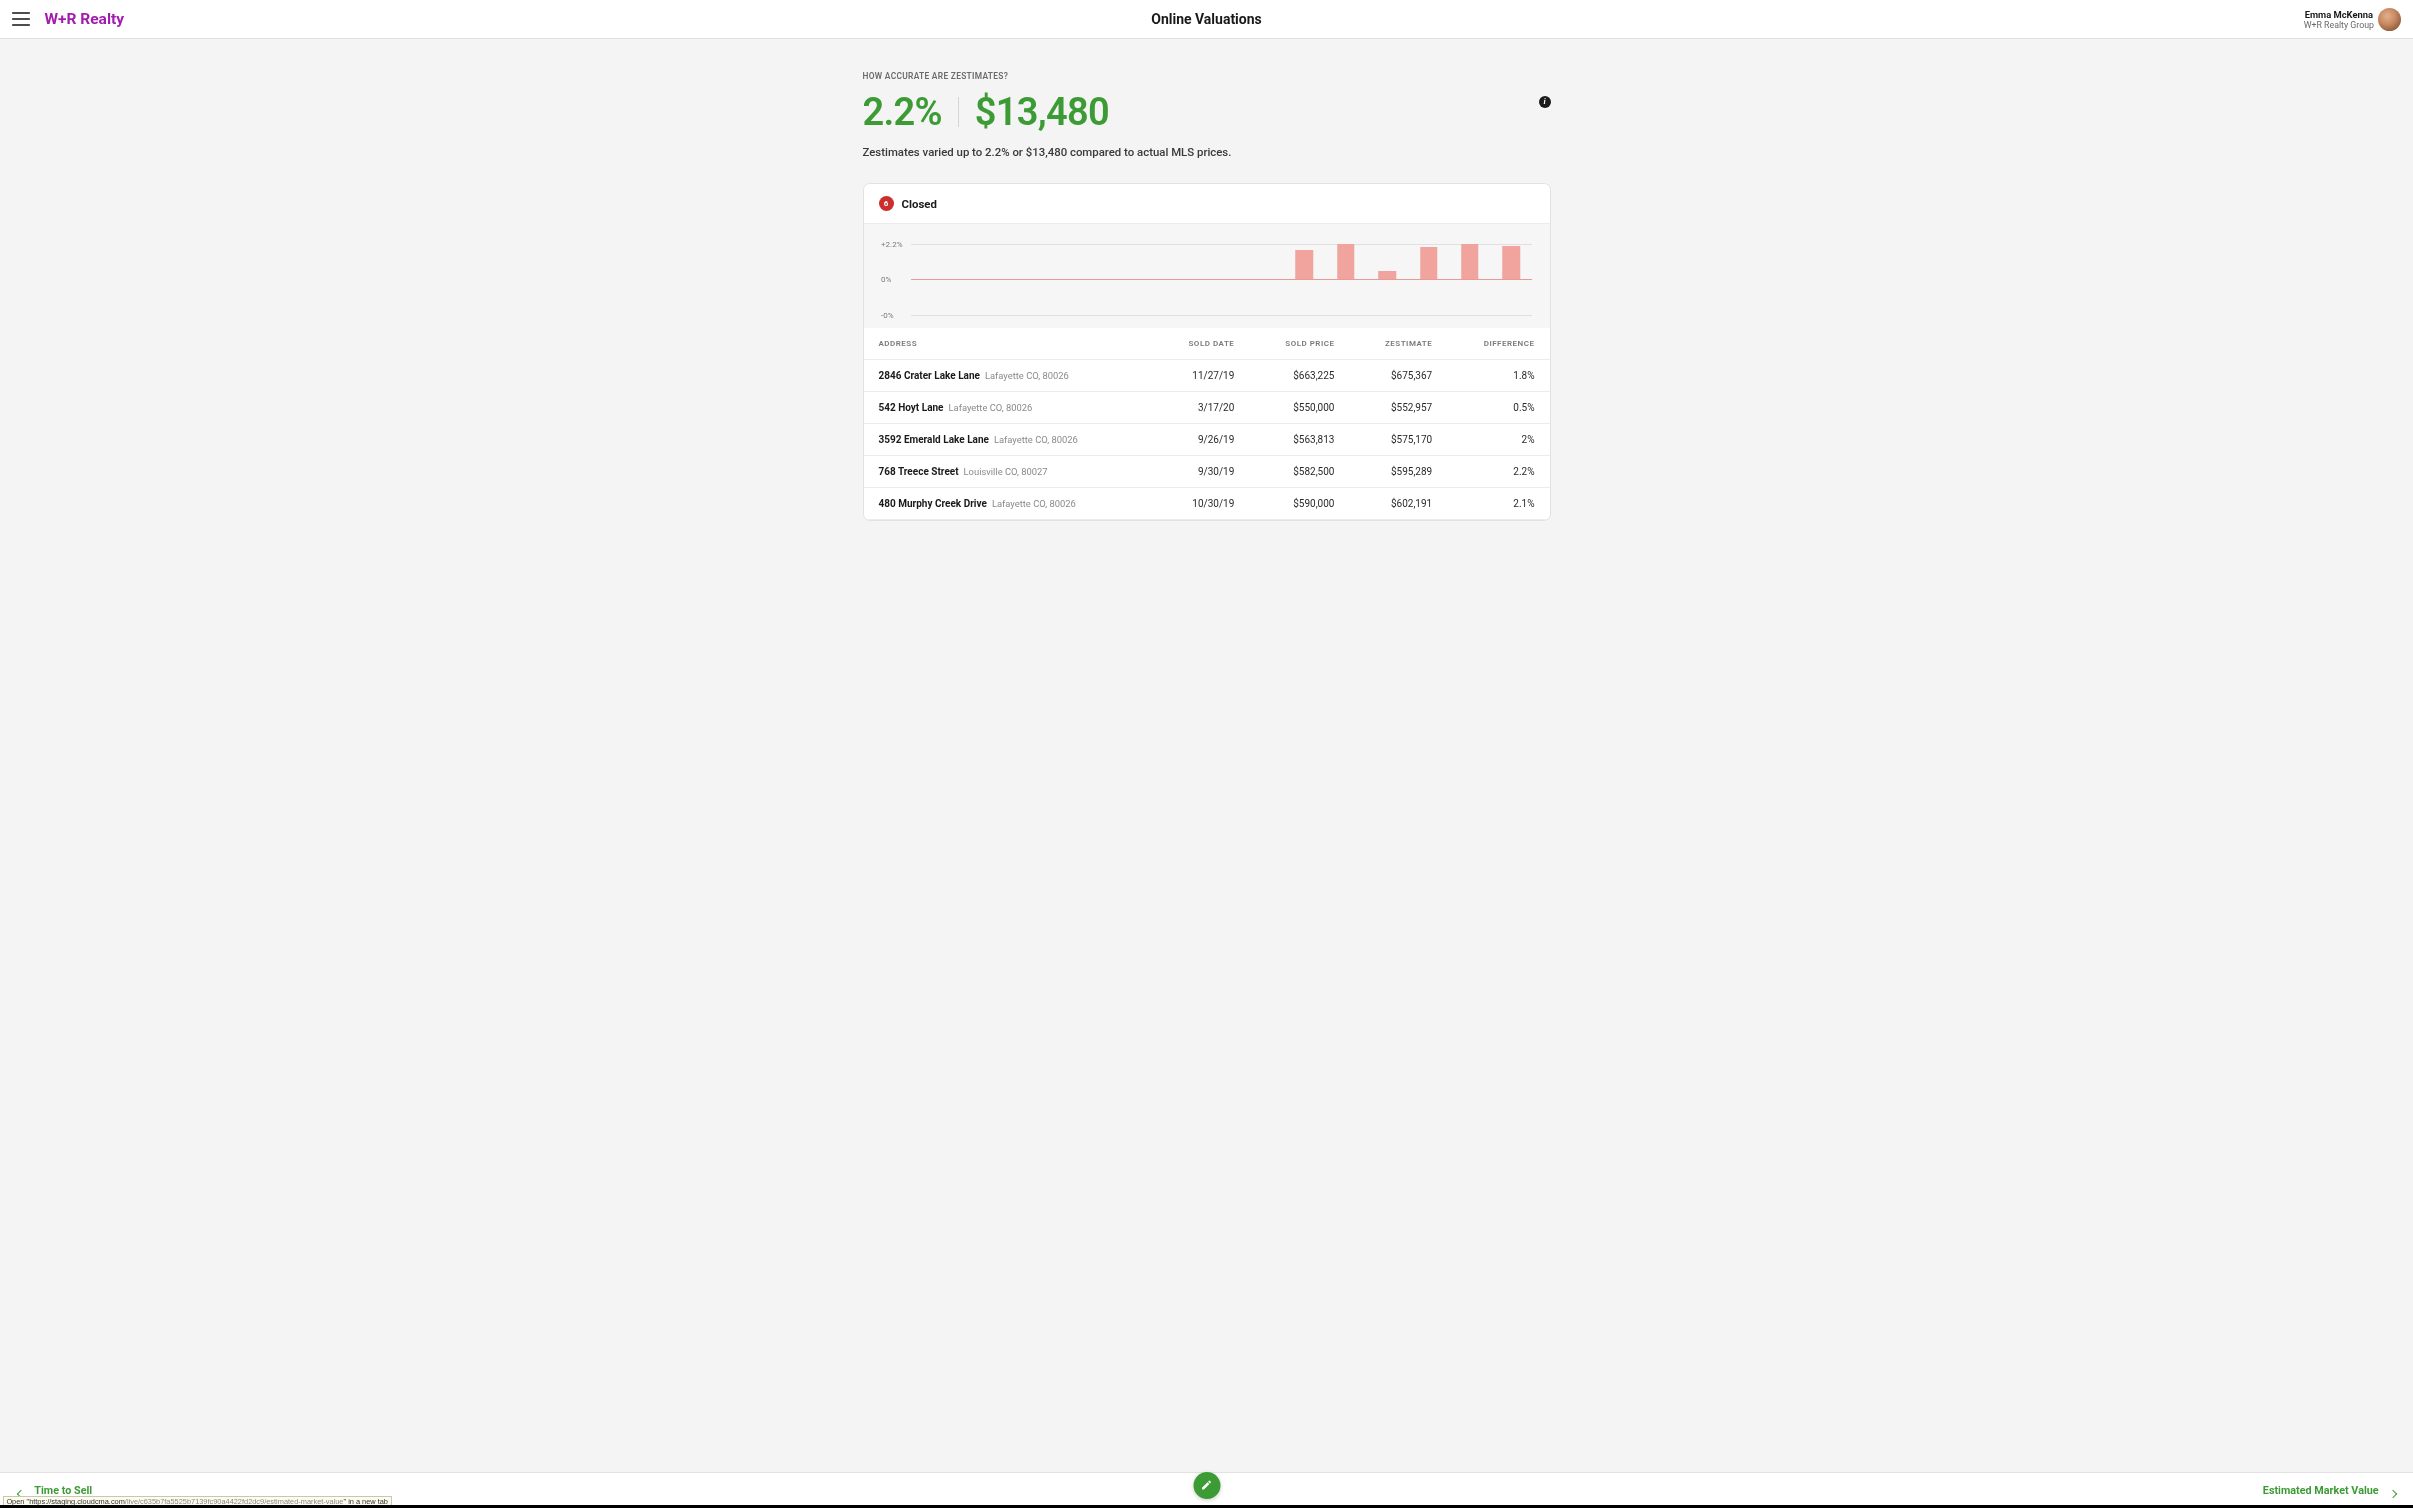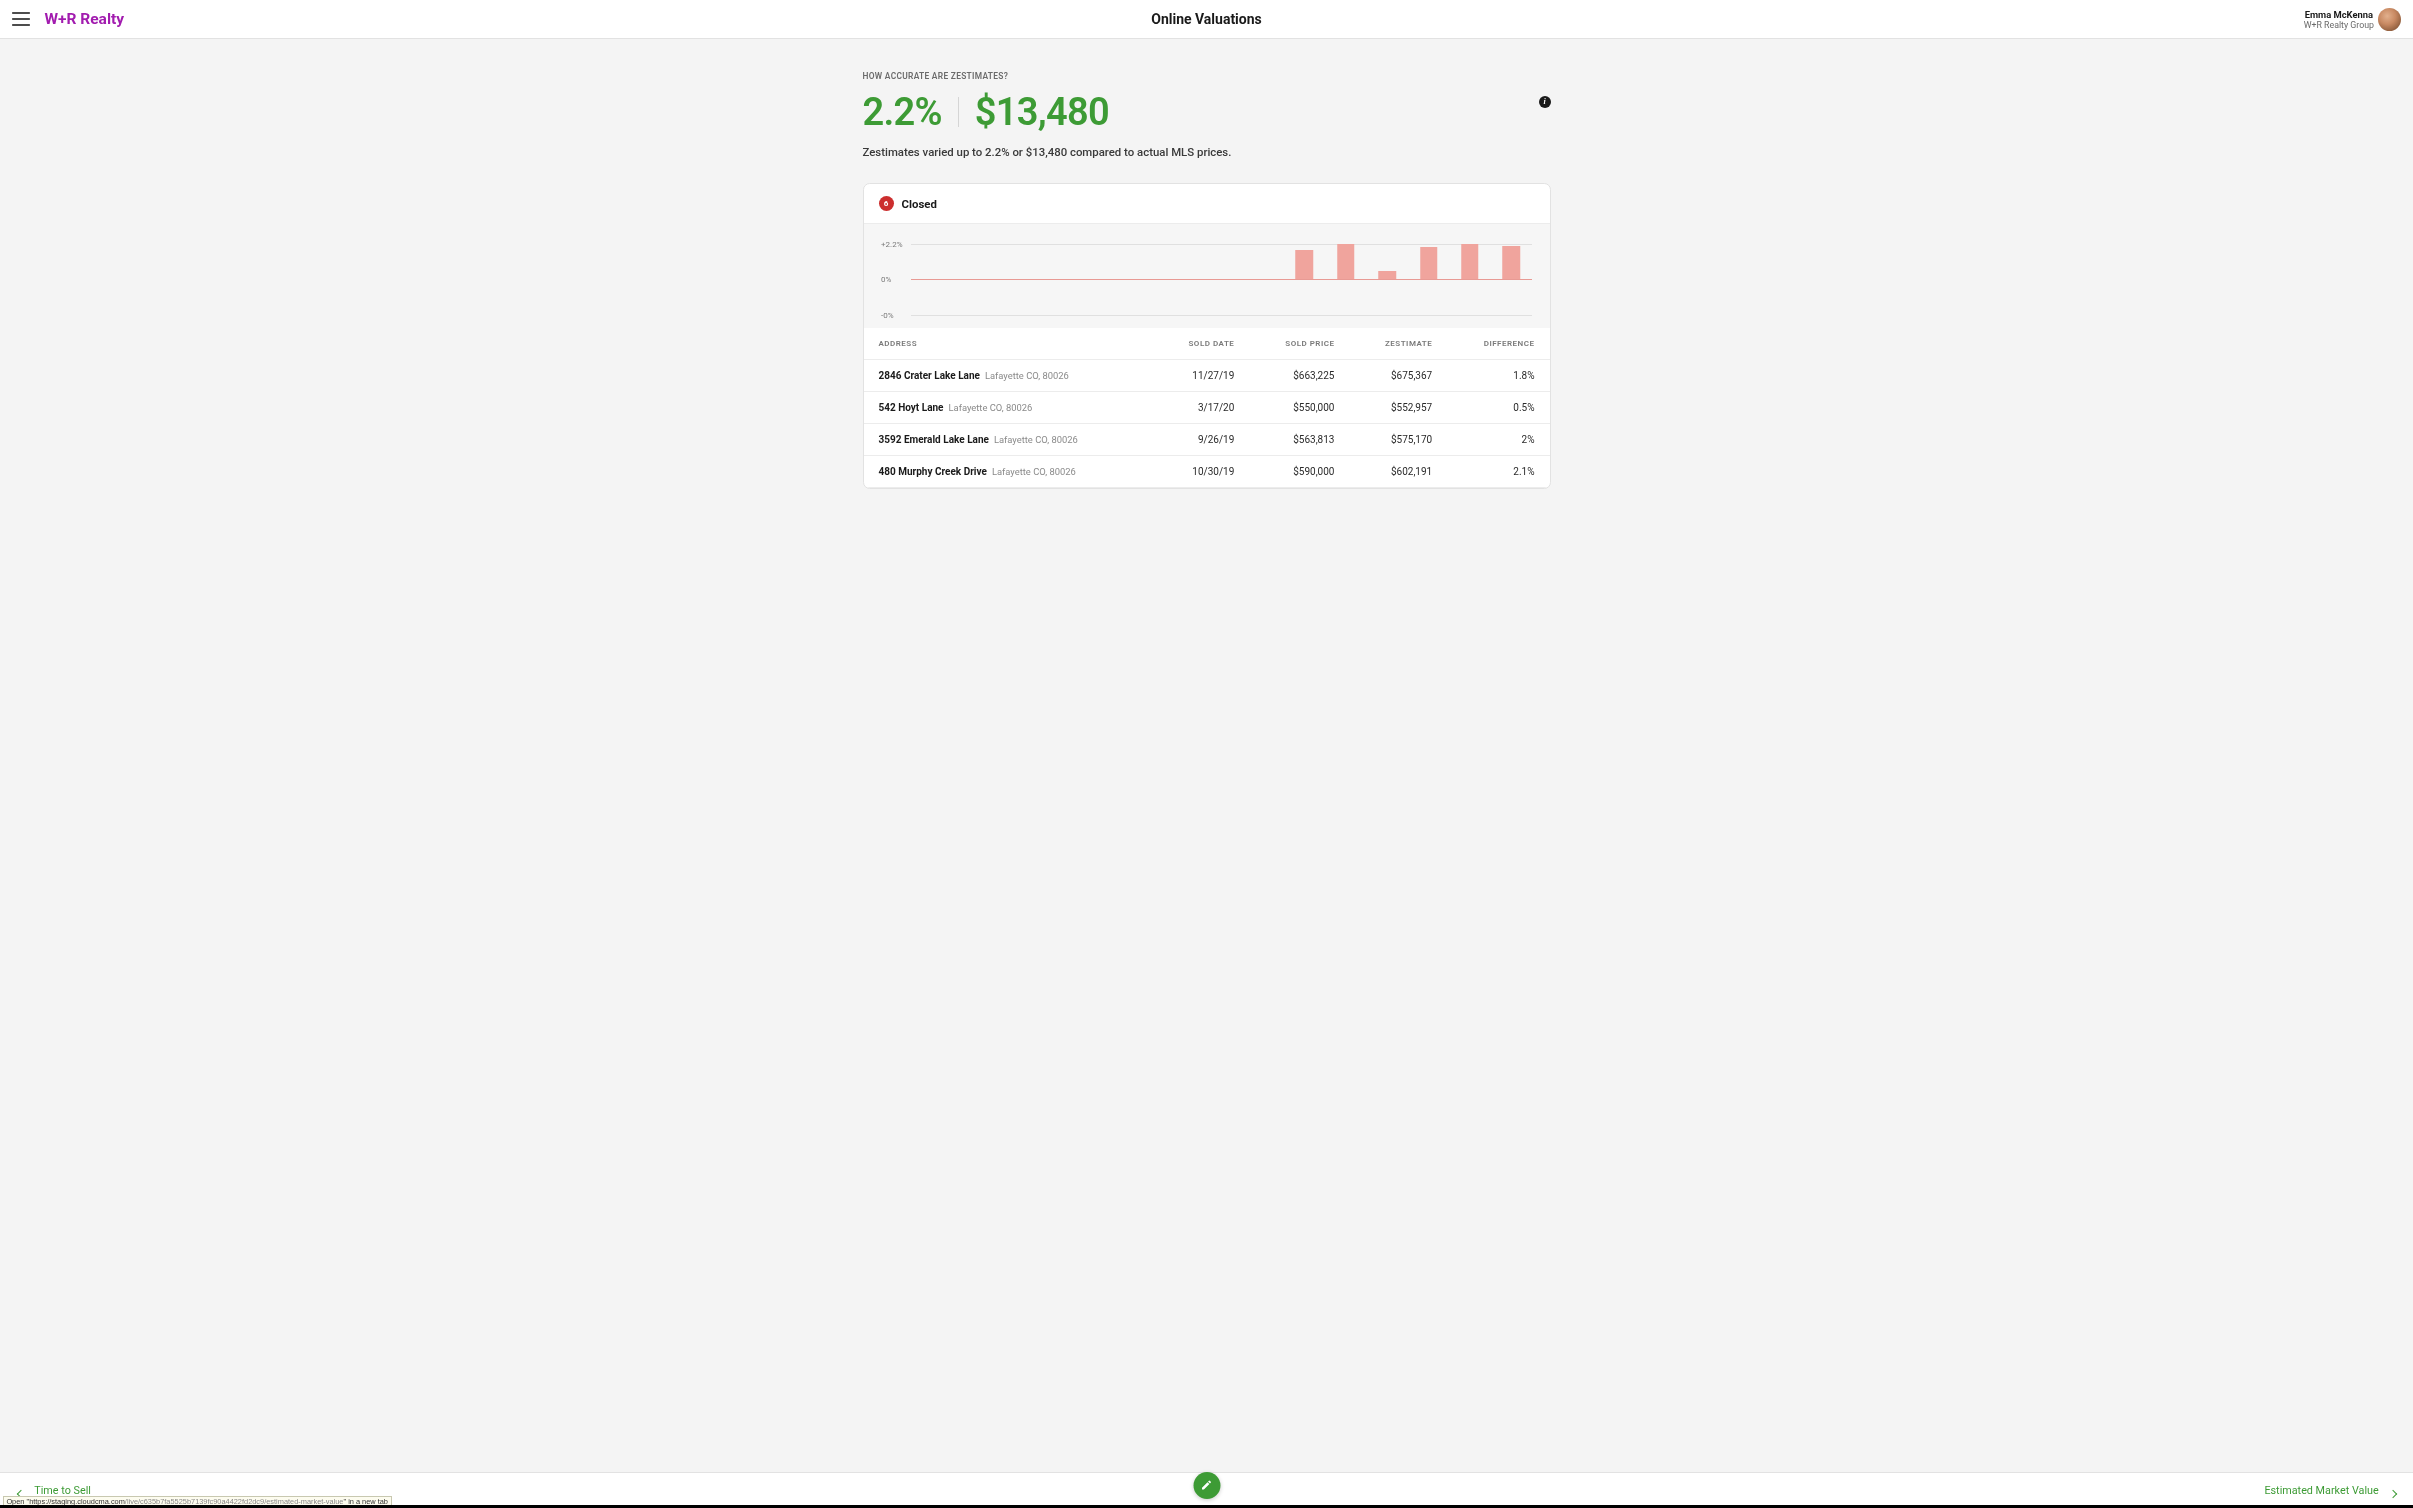--- a/index.html
+++ b/index.html
@@ -47,21 +47,21 @@
 th { text-align: left; font-size: 8px; letter-spacing: 0.5px; color: #7a7a7a; font-weight: 600; padding: 10.8px 15px; border-bottom: 0.7px solid #ececec; }
 th.r { text-align: right; }
 td { padding: 10px 15px; font-size: 10px; color: #2a2a2a; border-bottom: 0.7px solid #ececec; vertical-align: middle; }
 td.r { text-align: right; }
 .addr-main { font-weight: 700; font-size: 10px; color: #1a1a1a; }
 .addr-sub { font-weight: 400; font-size: 9.4px; color: #8a8a8a; margin-left: 2.7px; }
 tr.avg td { font-weight: 700; font-size: 11.4px; border-bottom: none; padding-top: 12px; padding-bottom: 12px; }
 
 
 .footer-nav { position: fixed; bottom: 0; left: 0; right: 0; height: 36px; background: #fff; border-top: 0.7px solid #e2e2e2; display: flex; align-items: center; padding: 0 17.5px; justify-content: space-between; z-index: 5; }
-.nav-left, .nav-right { display: flex; align-items: flex-end; font-size: 10.8px; font-weight: 400; color: #3d9b35; cursor: pointer; }
+.nav-left, .nav-right { display: flex; align-items: flex-end; font-size: 10.8px; font-weight: 700; color: #3d9b35; cursor: pointer; }
 .nav-left .chev, .nav-right .chev { display: inline-block; width: 6px; height: 6px; border-top: 1.3px solid #3d9b35; border-right: 1.3px solid #3d9b35; }
 .nav-left .chev { transform: rotate(-135deg); margin-right: 10.8px; }
 .nav-right .chev { transform: rotate(45deg); margin-left: 10.8px; }
 .fab { position: fixed; left: 50%; bottom: 9.4px; transform: translateX(-50%); width: 27px; height: 27px; border-radius: 50%; background: #3d9b35; display: flex; align-items: center; justify-content: center; cursor: pointer; z-index: 6; box-shadow: 0 1.3px 4px rgba(0,0,0,0.2); }
 .fab svg { width: 12px; height: 12px; fill: #fff; }
 
 .status-tip { position: fixed; bottom: 0; left: 2.7px; background: #fdfcef; border: 0.7px solid #c8c8b0; font-size: 7.4px; padding: 0.7px 2.7px; color: #333; z-index: 10; font-family: Arial, sans-serif; }
 .status-tip .dim { color: #888; }
 
 .bottom-bar { position: fixed; bottom: 0; left: 0; right: 0; height: 2.7px; background: #000; z-index: 11; }
@@ -170,20 +170,27 @@
                 <td class="r">0.5%</td>
               </tr>
               <tr>
                 <td><span class="addr-main">3592 Emerald Lake Lane</span><span class="addr-sub"> Lafayette CO, 80026</span></td>
                 <td class="r">9/26/19</td>
                 <td class="r">$563,813</td>
                 <td class="r">$575,170</td>
                 <td class="r">2%</td>
               </tr>
               <tr>
+                <td><span class="addr-main">768 Treece Street</span><span class="addr-sub"> Louisville CO, 80027</span></td>
+                <td class="r">9/30/19</td>
+                <td class="r">$582,500</td>
+                <td class="r">$595,289</td>
+                <td class="r">2.2%</td>
+              </tr>
+              <tr>
                 <td><span class="addr-main">480 Murphy Creek Drive</span><span class="addr-sub"> Lafayette CO, 80026</span></td>
                 <td class="r">10/30/19</td>
                 <td class="r">$590,000</td>
                 <td class="r">$602,191</td>
                 <td class="r">2.1%</td>
               </tr>
             </tbody>
         </table>
       </div>
     </div>

